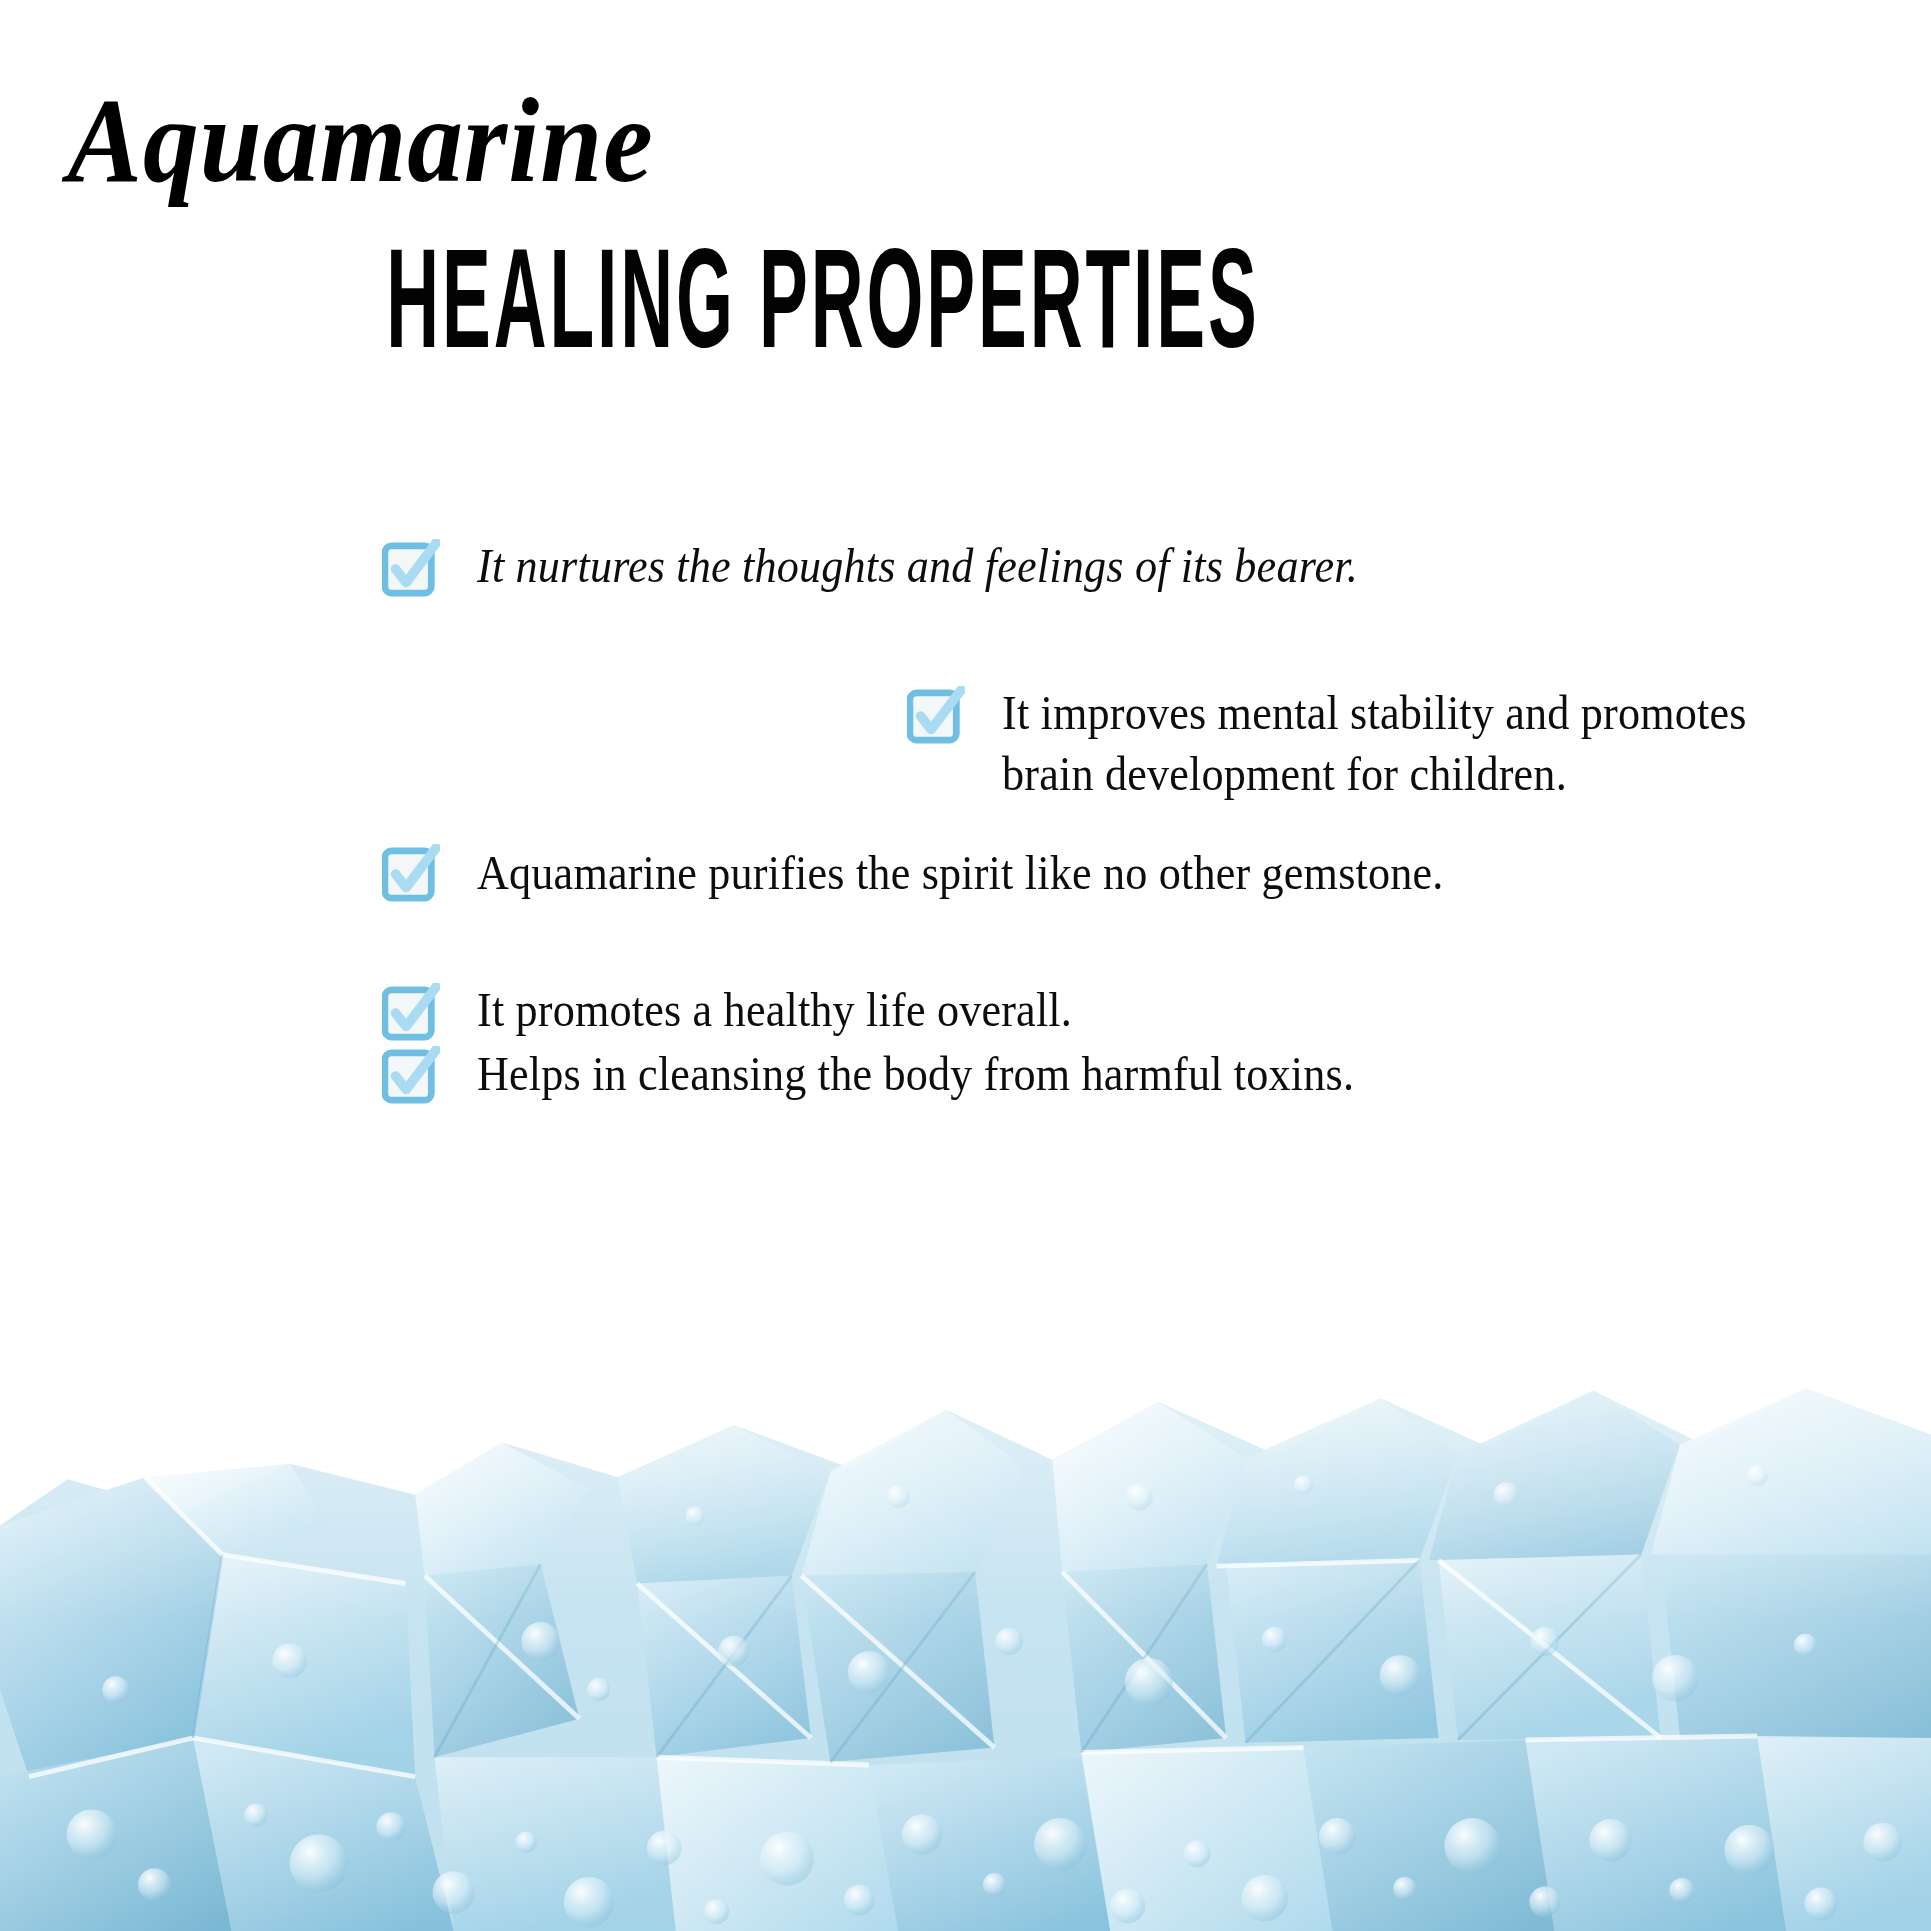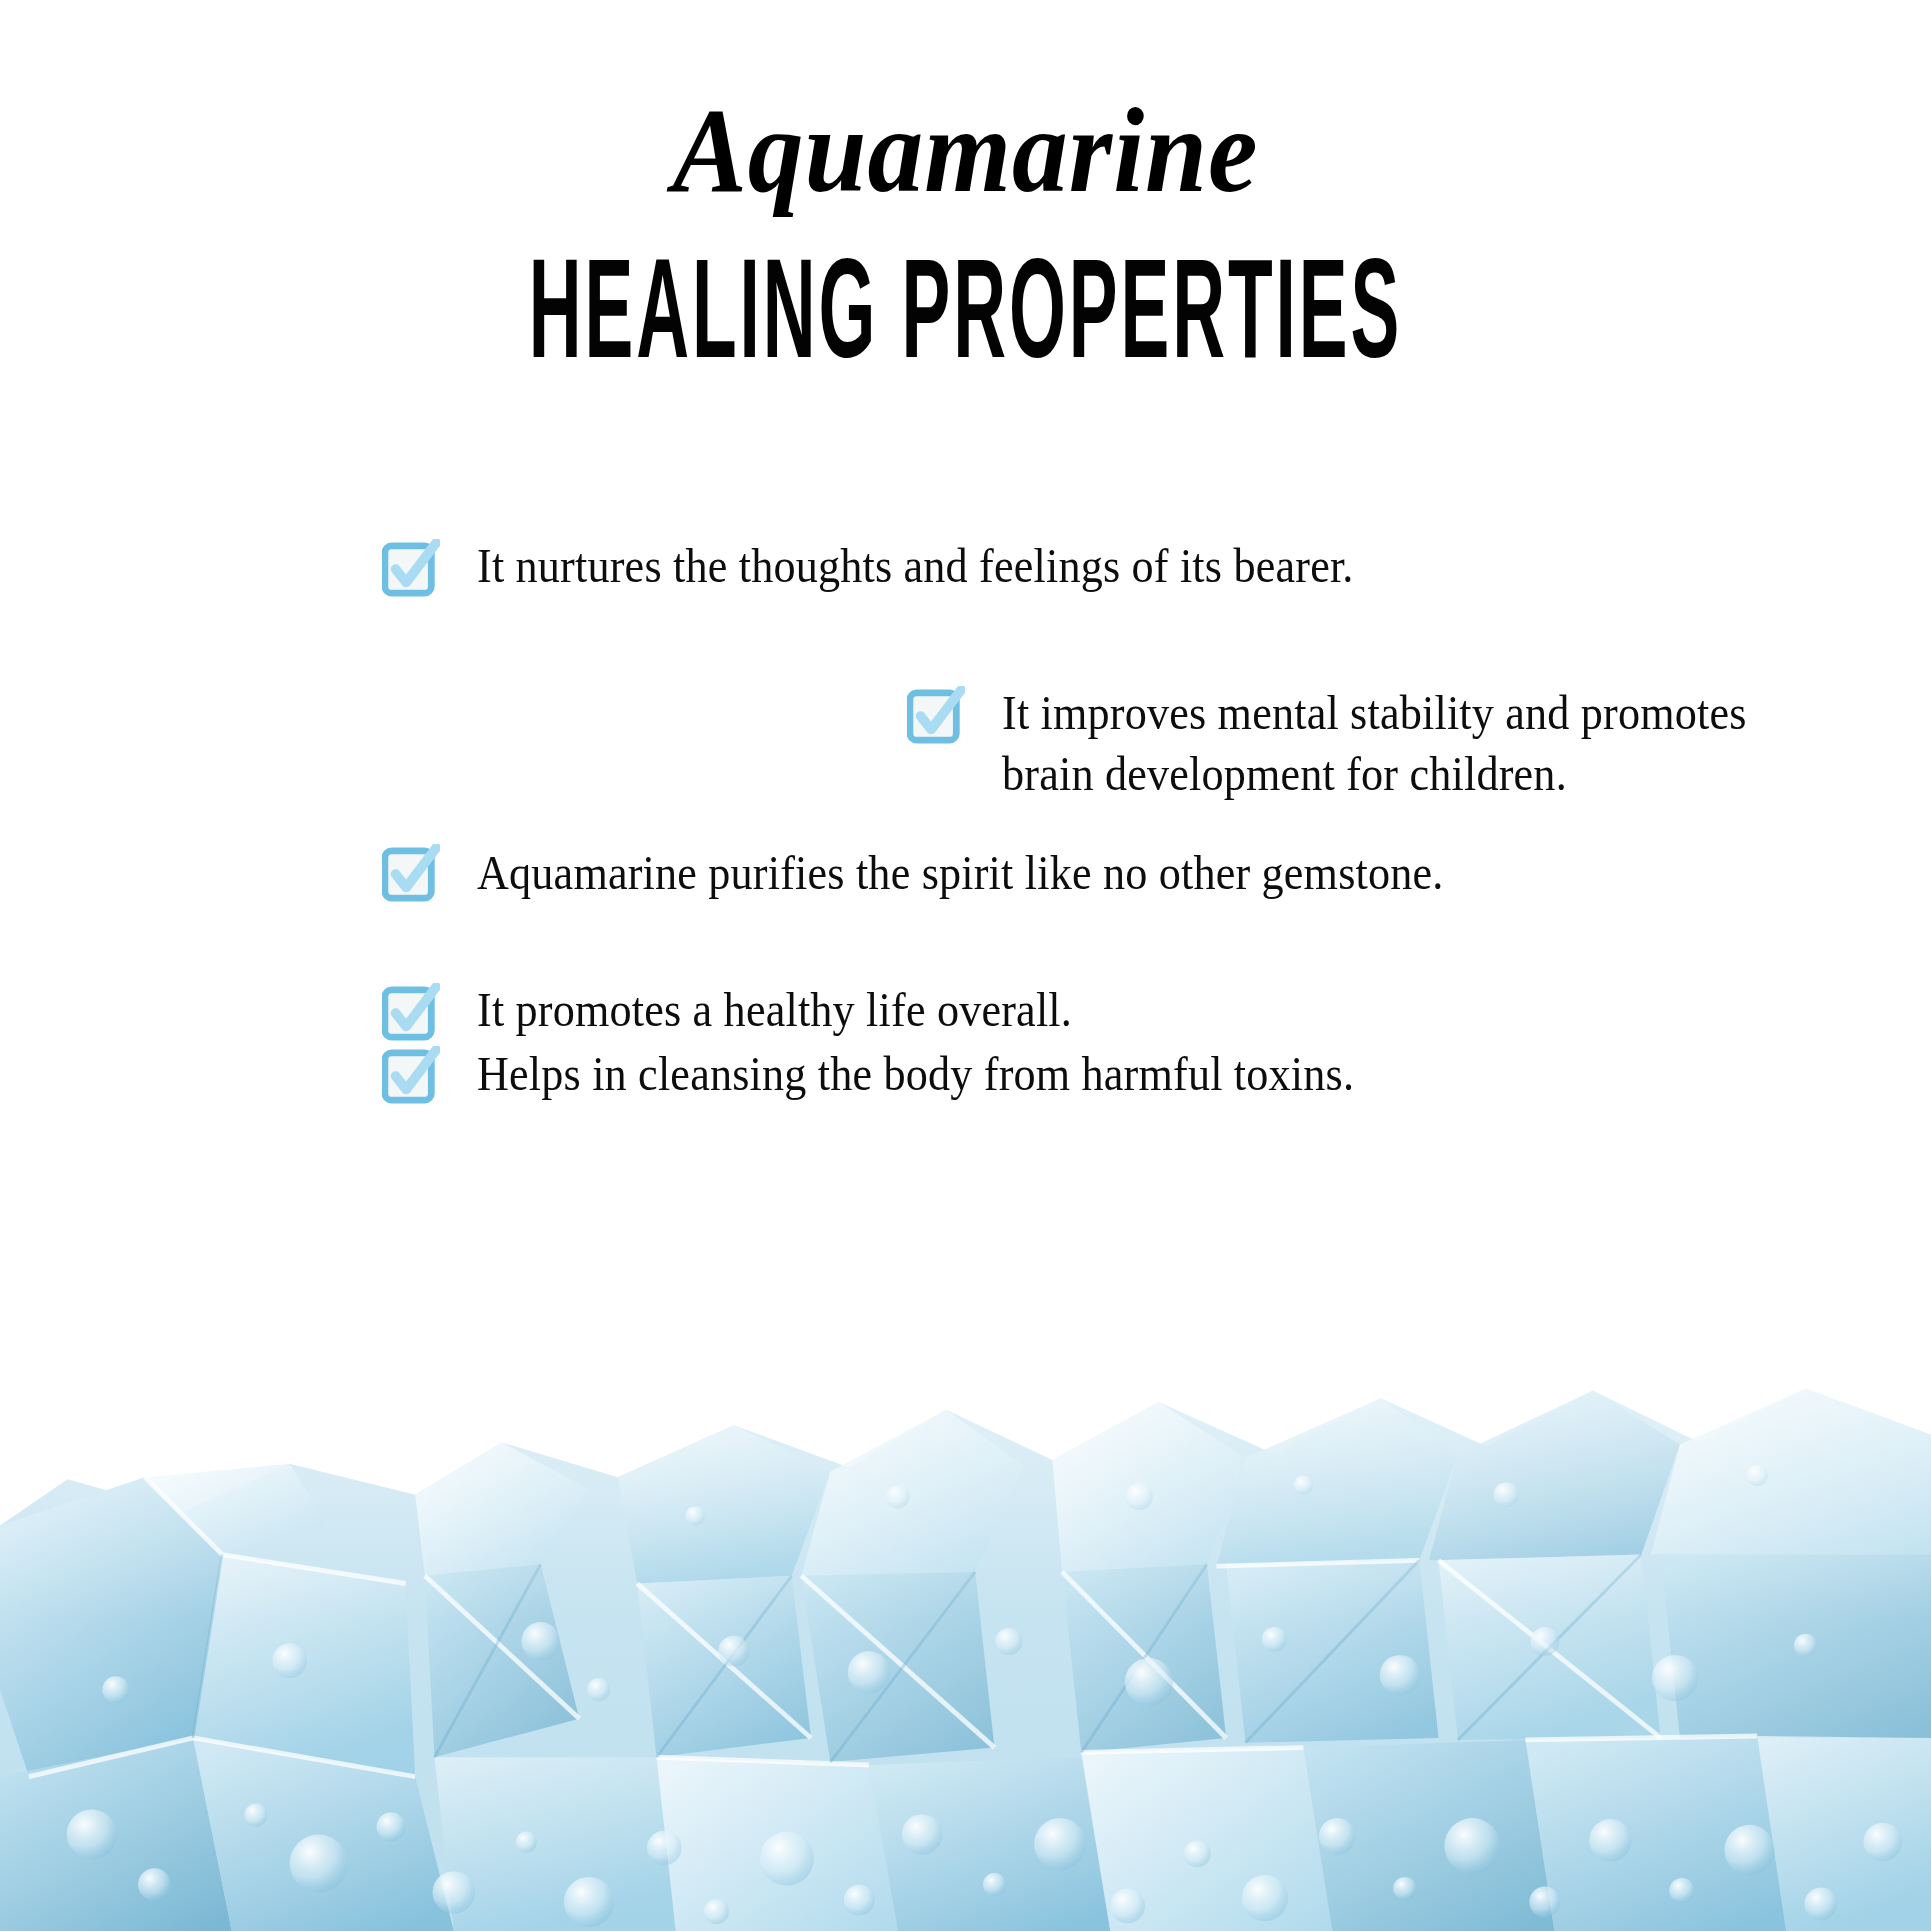--- a/index.html
+++ b/index.html
@@ -18,24 +18,23 @@
     position: relative;
     width: 1931px;
     height: 1931px;
     background: #ffffff;
     overflow: hidden;
   }
 
   
   .heading-block {
     position: absolute;
-    top: 91px;
+    top: 81px;
     left: 0;
     width: 1931px;
-    text-align: center;
   }
 
   .title-script {
     font-family: "Liberation Serif", "DejaVu Serif", serif;
     font-style: italic;
     font-weight: bold;
     font-size: 120px;
     letter-spacing: 1px;
     color: #000000;
     line-height: 1.0;
@@ -63,21 +62,21 @@
     left: 382px;
     width: 1429px;
   }
 
   .list-item {
     display: flex;
     align-items: flex-start;
     margin-bottom: 0;
   }
 
-  .list-item.gap-lg { margin-bottom: 83px; }
+  .list-item.gap-lg { margin-bottom: 83px; font-style: italic; }
   .list-item.gap-sm { margin-bottom: 35px; justify-content: flex-end; }
   .list-item.gap-md { margin-bottom: 75px; align-items: flex-end; }
   .list-item.gap-xl { margin-bottom: 89px; }
 
   .check-icon {
     flex: 0 0 auto;
     width: 58px;
     height: 60px;
     position: relative;
     margin-right: 37px;

